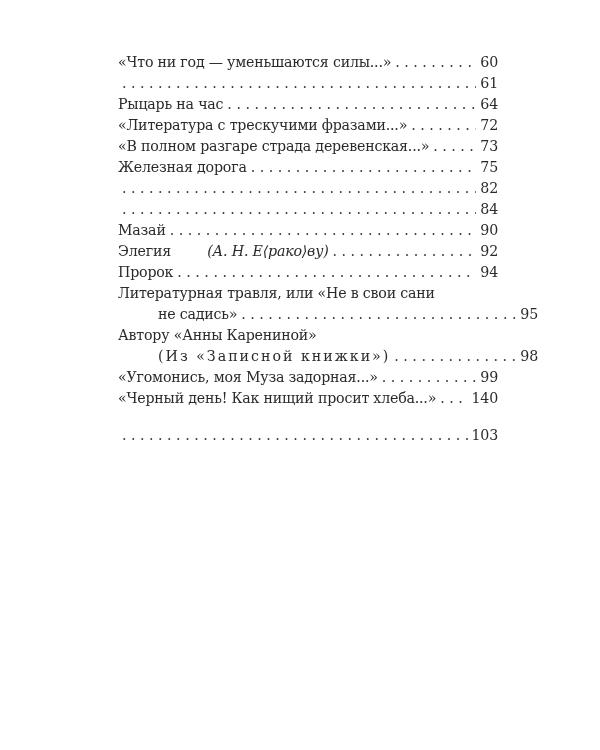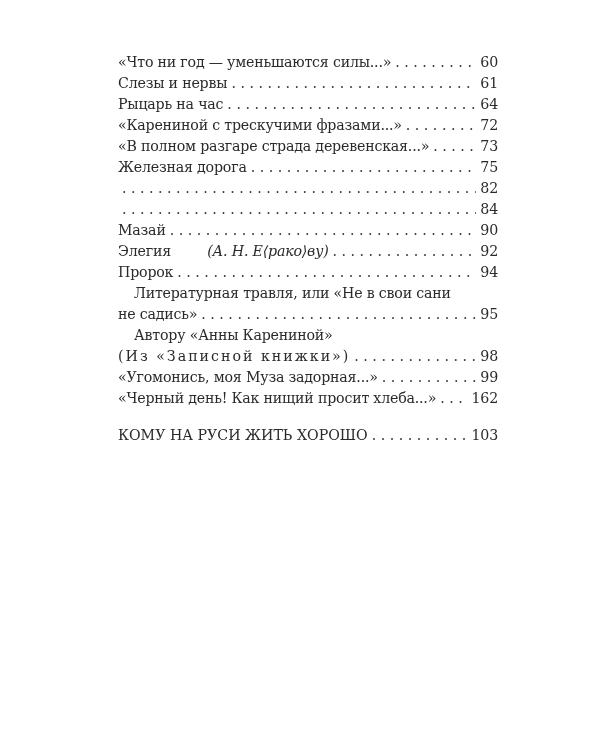--- a/index.html
+++ b/index.html
@@ -31,21 +31,20 @@
       white-space: nowrap;
     }
     .entry.two-line {
       height: 42px;
       flex-wrap: wrap;
       align-content: flex-end;
     }
     .entry .first {
       width: 100%;
       height: 21px;
-      margin-left: 16px;
     }
     .entry .title {
       flex: 0 0 auto;
     }
     .entry .dots {
       flex: 1 1 auto;
       overflow: hidden;
       margin: 0 4px;
       color: #3a3a3a;
       letter-spacing: 2.2px;
@@ -56,20 +55,21 @@
     }
     .entry .page {
       flex: 0 0 auto;
       text-align: right;
     }
     .entry .rest-row {
       display: flex;
       width: 100%;
       height: 21px;
       align-items: flex-end;
+      margin-left: 40px;
     }
     .spaced {
       letter-spacing: 2px;
     }
     .ital {
       font-style: italic;
       margin-left: 32px;
     }
     .section-gap {
       height: 16px;
@@ -83,33 +83,32 @@
 
 <div class="toc">
 
   <div class="entry">
     <span class="title">«Что ни год — уменьшаются силы...»</span>
     <span class="dots"></span>
     <span class="page">60</span>
   </div>
 
   <div class="entry">
-    <span class="title">Слезы и нервы</span>
     <span class="dots"></span>
     <span class="page">61</span>
   </div>
 
   <div class="entry">
     <span class="title">Рыцарь на час</span>
     <span class="dots"></span>
     <span class="page">64</span>
   </div>
 
   <div class="entry">
-    <span class="title">«Карениной с трескучими фразами...»</span>
+    <span class="title">«Литература с трескучими фразами...»</span>
     <span class="dots"></span>
     <span class="page">72</span>
   </div>
 
   <div class="entry">
     <span class="title">«В полном разгаре страда деревенская...»</span>
     <span class="dots"></span>
     <span class="page">73</span>
   </div>
 
@@ -167,25 +166,24 @@
 
   <div class="entry">
     <span class="title">«Угомонись, моя Муза задорная...»</span>
     <span class="dots"></span>
     <span class="page">99</span>
   </div>
 
   <div class="entry">
     <span class="title">«Черный день! Как нищий просит хлеба...»</span>
     <span class="dots"></span>
-    <span class="page">162</span>
+    <span class="page">140</span>
   </div>
 
 
   <div class="section-gap"></div>
 
   <div class="entry">
-    <span class="title caps">КОМУ НА РУСИ ЖИТЬ ХОРОШО</span>
     <span class="dots"></span>
     <span class="page">103</span>
   </div>
 
 </div>
 
 </body></html>

